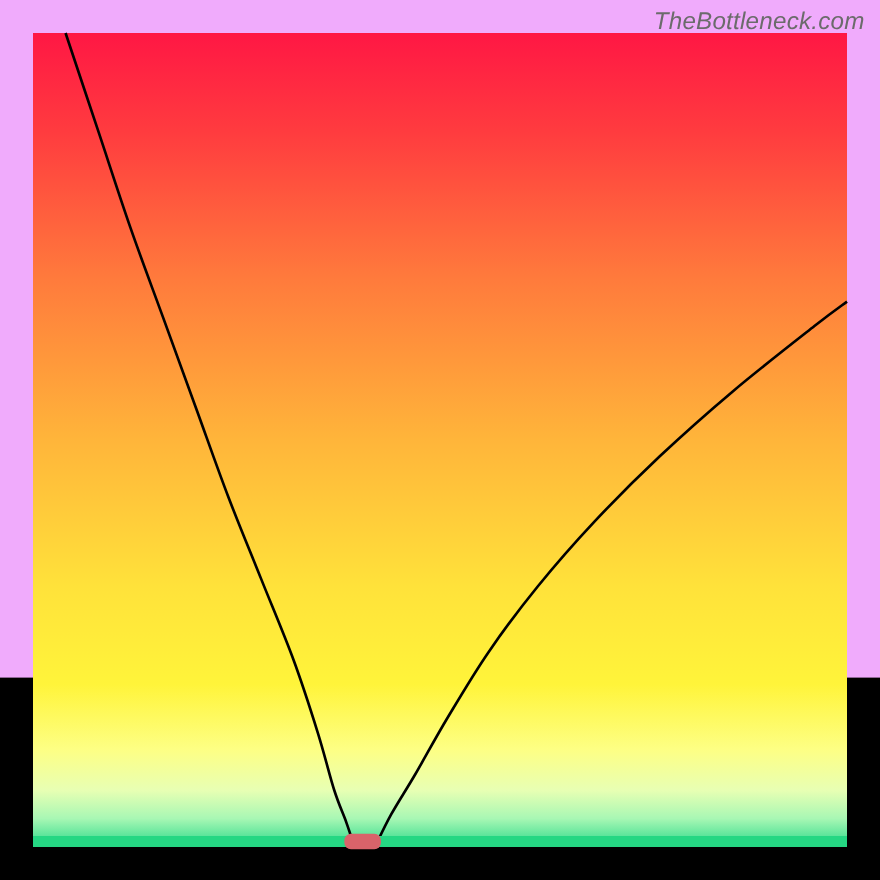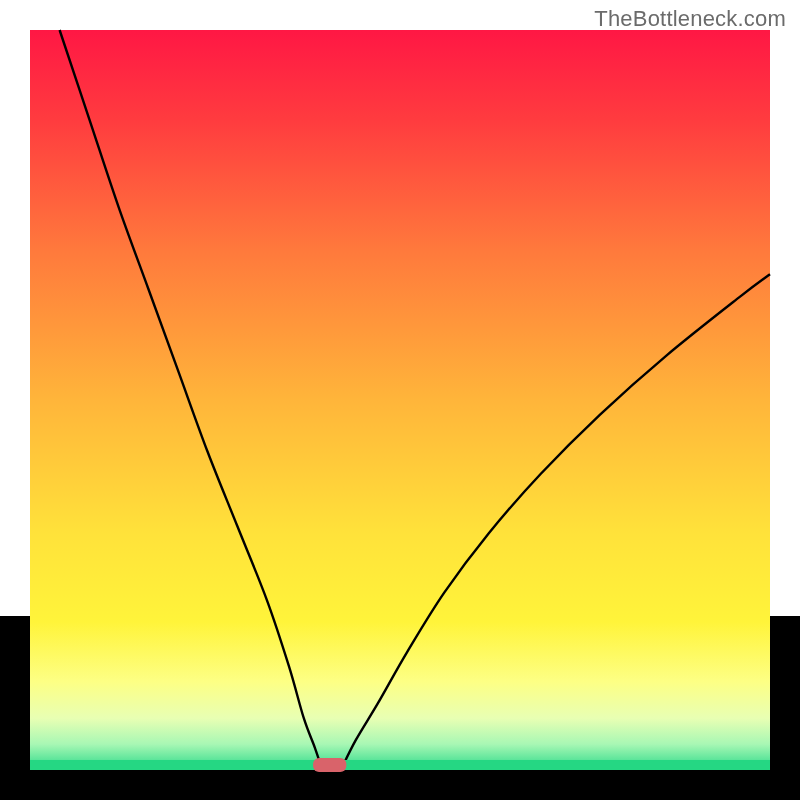--- a/index.html
+++ b/index.html
@@ -8,21 +8,22 @@
     width: 800px;
     height: 800px;
     overflow: hidden;
     background: #000;
     font-family: Arial, Helvetica, sans-serif;
   }
   .frame {
     position: relative;
     width: 800px;
     height: 616px;
-    background: #ffffff;
+    background: #f0abfc;
+    font-style: italic;
   }
   .watermark {
     position: absolute;
     top: 6px;
     right: 14px;
     color: #6b6b6b;
     font-size: 22px;
     font-weight: 500;
     letter-spacing: 0.2px;
     user-select: none;

